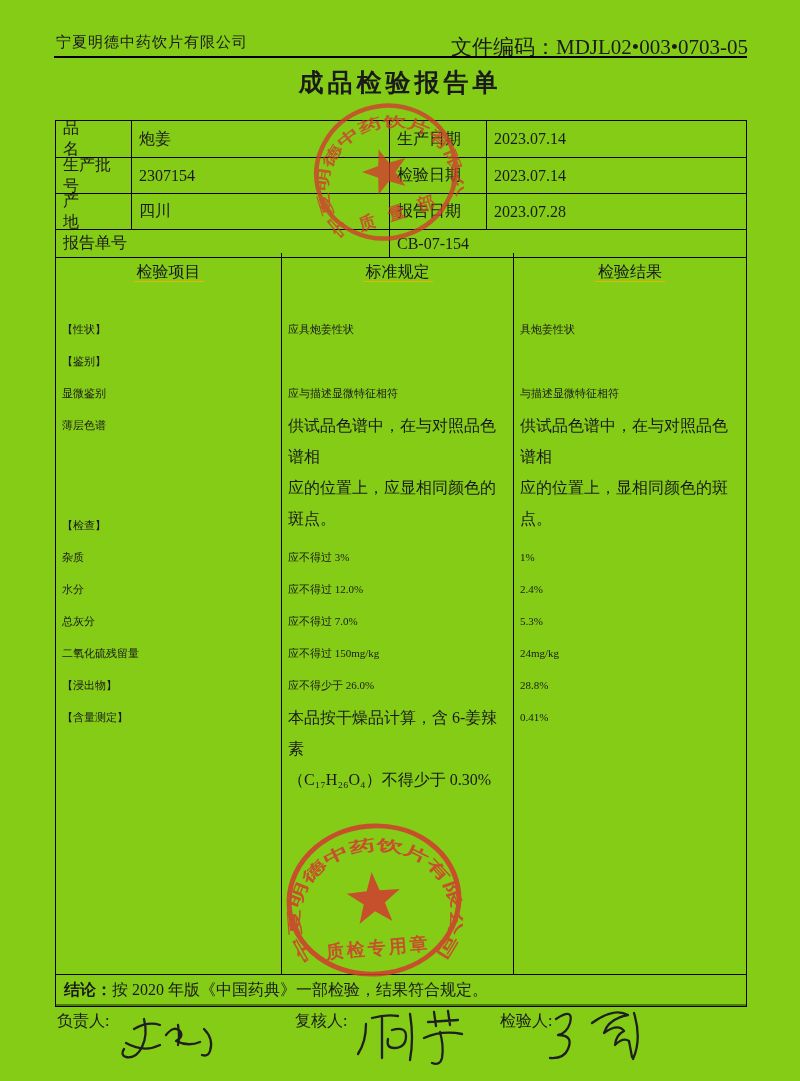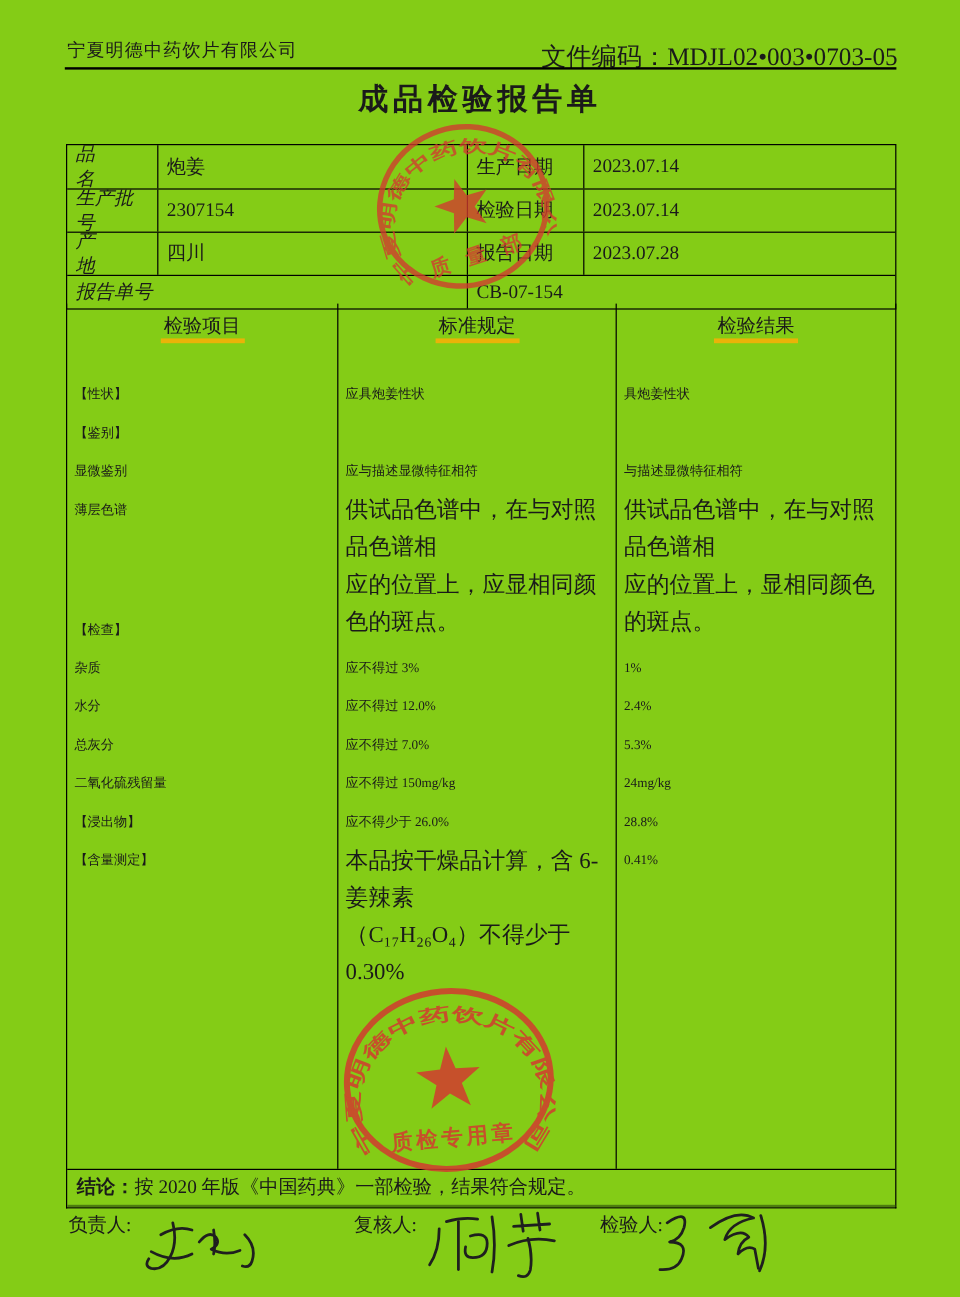--- a/index.html
+++ b/index.html
@@ -10,38 +10,38 @@
   .company{left:56px;top:33px;font-size:15px;letter-spacing:1px;}
   .doccode{right:52px;top:33px;font-size:21px;}
   .hrule{left:54px;top:56px;width:693px;border-top:2px solid #000;height:0;}
   .title{left:0;top:66px;width:100%;text-align:center;font-size:25px;font-weight:bold;letter-spacing:4px;}
   
   .itable{left:55px;top:120px;width:690px;border:1px solid #000;}
   .irow{display:flex;border-top:1px solid #000;}
   .irow:first-child{border-top:none;}
   .icell{box-sizing:border-box;border-left:1px solid #000;display:flex;align-items:center;
          padding:0 7px;font-size:16px;overflow:hidden;}
-  .icell:first-child{border-left:none;font-style:italic;}
+  .icell:first-child{border-left:none;}
   .rh36{height:36px;} .rh35{height:35px;} .rh27{height:27px;}
   .w1{width:75px;} .w2{width:258px;} .w3{width:97px;} .w4{width:260px;}
   .w12{width:333px;} .w34{width:357px;}
   
   .mtable{left:55px;top:253px;width:692px;height:754px;border:1px solid #000;border-top:none;
           box-sizing:border-box;display:flex;flex-direction:column;}
   .mbody{display:flex;flex:1;}
   .mcol{box-sizing:border-box;display:flex;flex-direction:column;}
   .mcol+.mcol{border-left:1px solid #000;}
   .c1{width:225px;} .c2{width:232px;} .c3{width:233px;}
   .mhead{height:60px;box-sizing:border-box;text-align:center;padding-top:9px;font-size:16px;}
-  .mhead span{border-bottom:4px solid #eab308;padding:0 3px 1px;}
+  .mhead span{border-bottom:1px solid #eab308;padding:0 3px 1px;}
   .mrow{box-sizing:border-box;height:32px;line-height:32px;padding:0 6px;font-size:11px;
         white-space:pre-line;}
   .tall{height:64px;line-height:31px;padding-top:1px;}
   .sp{height:36px;}
-  .small{font-size:19px;}
+  .small{font-size:16px;}
   .concl{box-sizing:border-box;height:32px;line-height:30px;border-top:1px solid #000;
          border-bottom:2px solid #4d7c0f;padding:0 8px;font-size:16px;}
   .concl b{font-weight:bold;}
   
   .sigl{top:1011px;font-size:16px;}
   .sig1l{left:57px;} .sig2l{left:295px;} .sig3l{left:500px;}
   .sigsvg path{fill:none;stroke:#1f1f1f;stroke-width:2.3;stroke-linecap:round;stroke-linejoin:round;}
   
   .stamp text{font-weight:bold;}
 </style>

